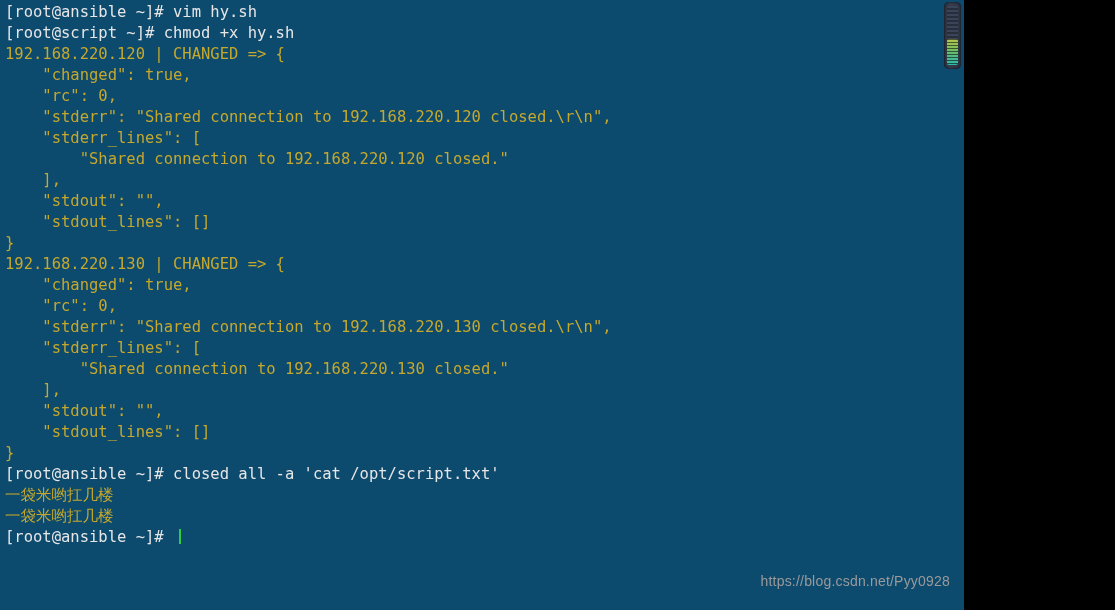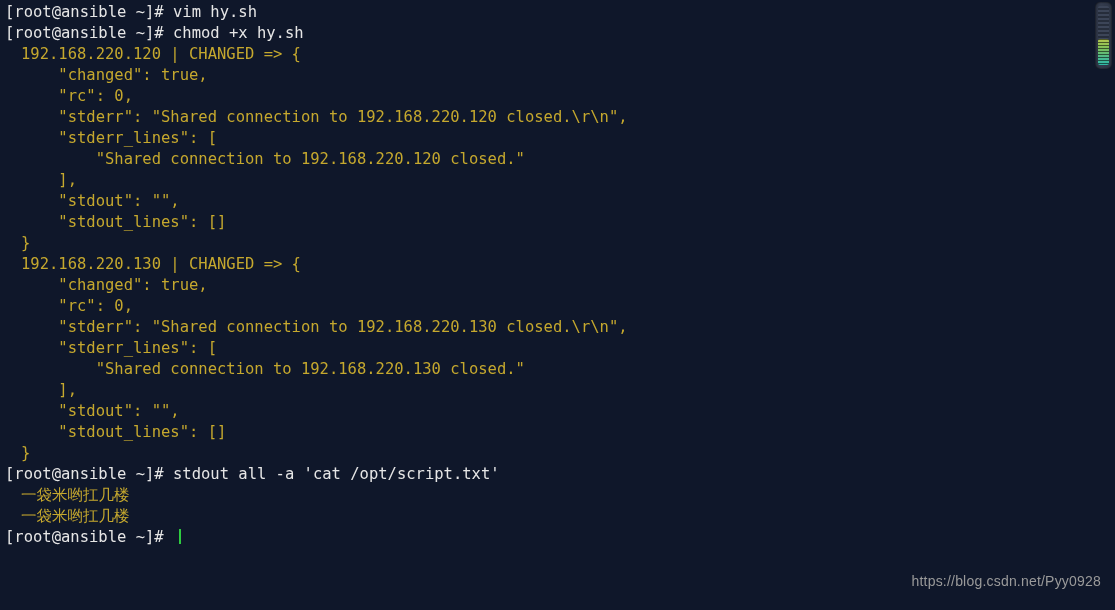--- a/index.html
+++ b/index.html
@@ -2,42 +2,42 @@
 <html><head>
 <meta charset="utf-8">
 <style>
   html, body {
     margin: 0;
     padding: 0;
     background: #000000;
   }
   #terminal {
     position: relative;
-    width: 1115px;
+    width: 964px;
     height: 610px;
-    background: #0f172a;
+    background: #0c4a6e;
     overflow: hidden;
     font-family: "DejaVu Sans Mono", "Liberation Mono", monospace;
     font-size: 15.5px;
     line-height: 21px;
   }
   #screen {
     position: absolute;
     left: 0;
     top: 2px;
     width: 1085px;
   }
   .line {
     height: 21px;
     white-space: pre;
     padding-left: 5px;
     letter-spacing: 0px;
   }
   .c-prompt { color: #e6e6e6; }
-  .c-out    { color: #c5a82e; margin-left: 16px; }
+  .c-out    { color: #c5a82e; }
   .c-cursor-wrap { color: #e6e6e6; }
   .cursor {
     display: inline-block;
     width: 2px;
     height: 15px;
     background: #2ecc40;
     vertical-align: -2px;
     margin-left: 6px;
   }
   
@@ -93,42 +93,42 @@
     white-space: nowrap;
   }
 </style>
 </head>
 <body>
 
 <div id="terminal">
 
   <div id="screen">
       <div class="line c-prompt">[root@ansible ~]# vim hy.sh</div>
-      <div class="line c-prompt">[root@ansible ~]# chmod +x hy.sh</div>
+      <div class="line c-prompt">[root@script ~]# chmod +x hy.sh</div>
       <div class="line c-out">192.168.220.120 | CHANGED =&gt; {</div>
       <div class="line c-out">    "changed": true,</div>
       <div class="line c-out">    "rc": 0,</div>
       <div class="line c-out">    "stderr": "Shared connection to 192.168.220.120 closed.\r\n",</div>
       <div class="line c-out">    "stderr_lines": [</div>
       <div class="line c-out">        "Shared connection to 192.168.220.120 closed."</div>
       <div class="line c-out">    ],</div>
       <div class="line c-out">    "stdout": "",</div>
       <div class="line c-out">    "stdout_lines": []</div>
       <div class="line c-out">}</div>
       <div class="line c-out">192.168.220.130 | CHANGED =&gt; {</div>
       <div class="line c-out">    "changed": true,</div>
       <div class="line c-out">    "rc": 0,</div>
       <div class="line c-out">    "stderr": "Shared connection to 192.168.220.130 closed.\r\n",</div>
       <div class="line c-out">    "stderr_lines": [</div>
       <div class="line c-out">        "Shared connection to 192.168.220.130 closed."</div>
       <div class="line c-out">    ],</div>
       <div class="line c-out">    "stdout": "",</div>
       <div class="line c-out">    "stdout_lines": []</div>
       <div class="line c-out">}</div>
-      <div class="line c-prompt">[root@ansible ~]# stdout all -a 'cat /opt/script.txt'</div>
+      <div class="line c-prompt">[root@ansible ~]# closed all -a 'cat /opt/script.txt'</div>
       <div class="line c-out">一袋米哟扛几楼</div>
       <div class="line c-out">一袋米哟扛几楼</div>
       <div class="line c-cursor-wrap"><span>[root@ansible ~]# </span><span class="cursor"></span></div>
     </div>
 
   <div id="scrollbar">
     <div id="scroll-track"></div>
     <div id="scroll-thumb"></div>
   </div>
 

